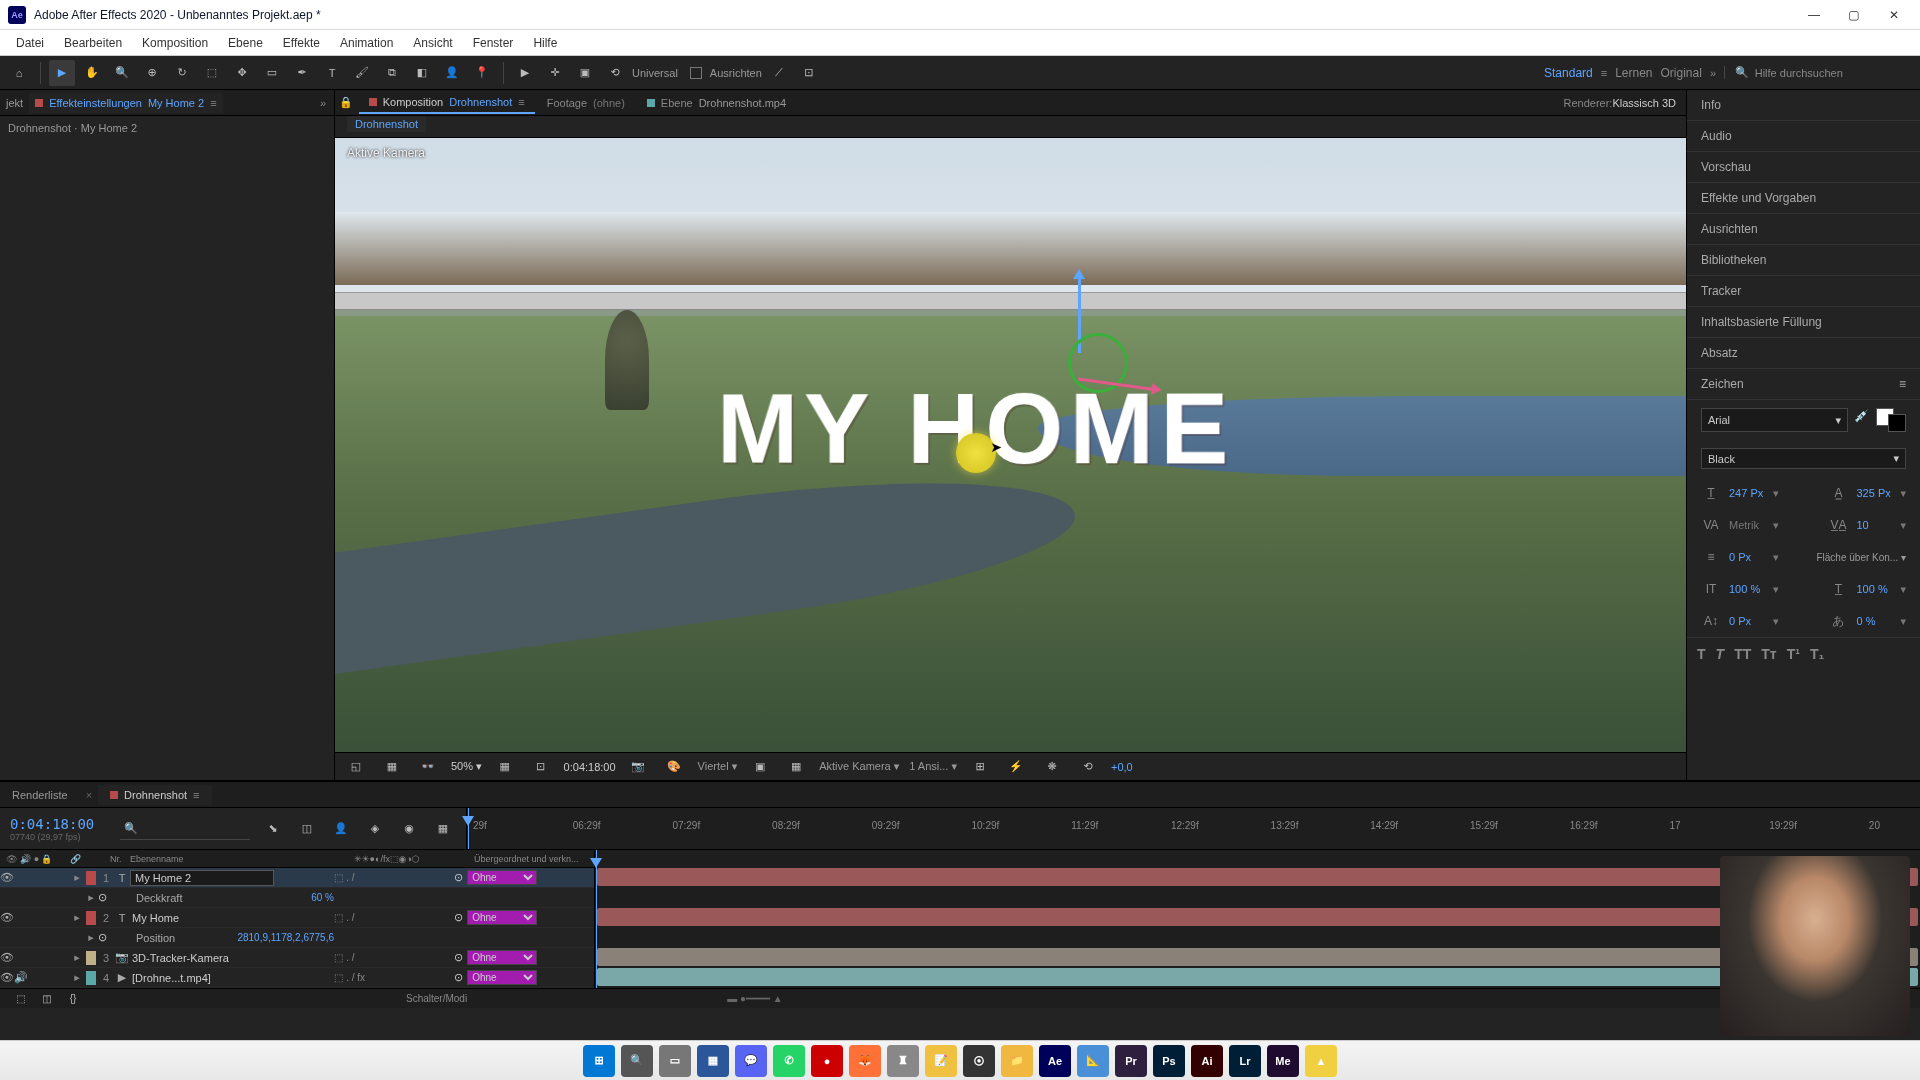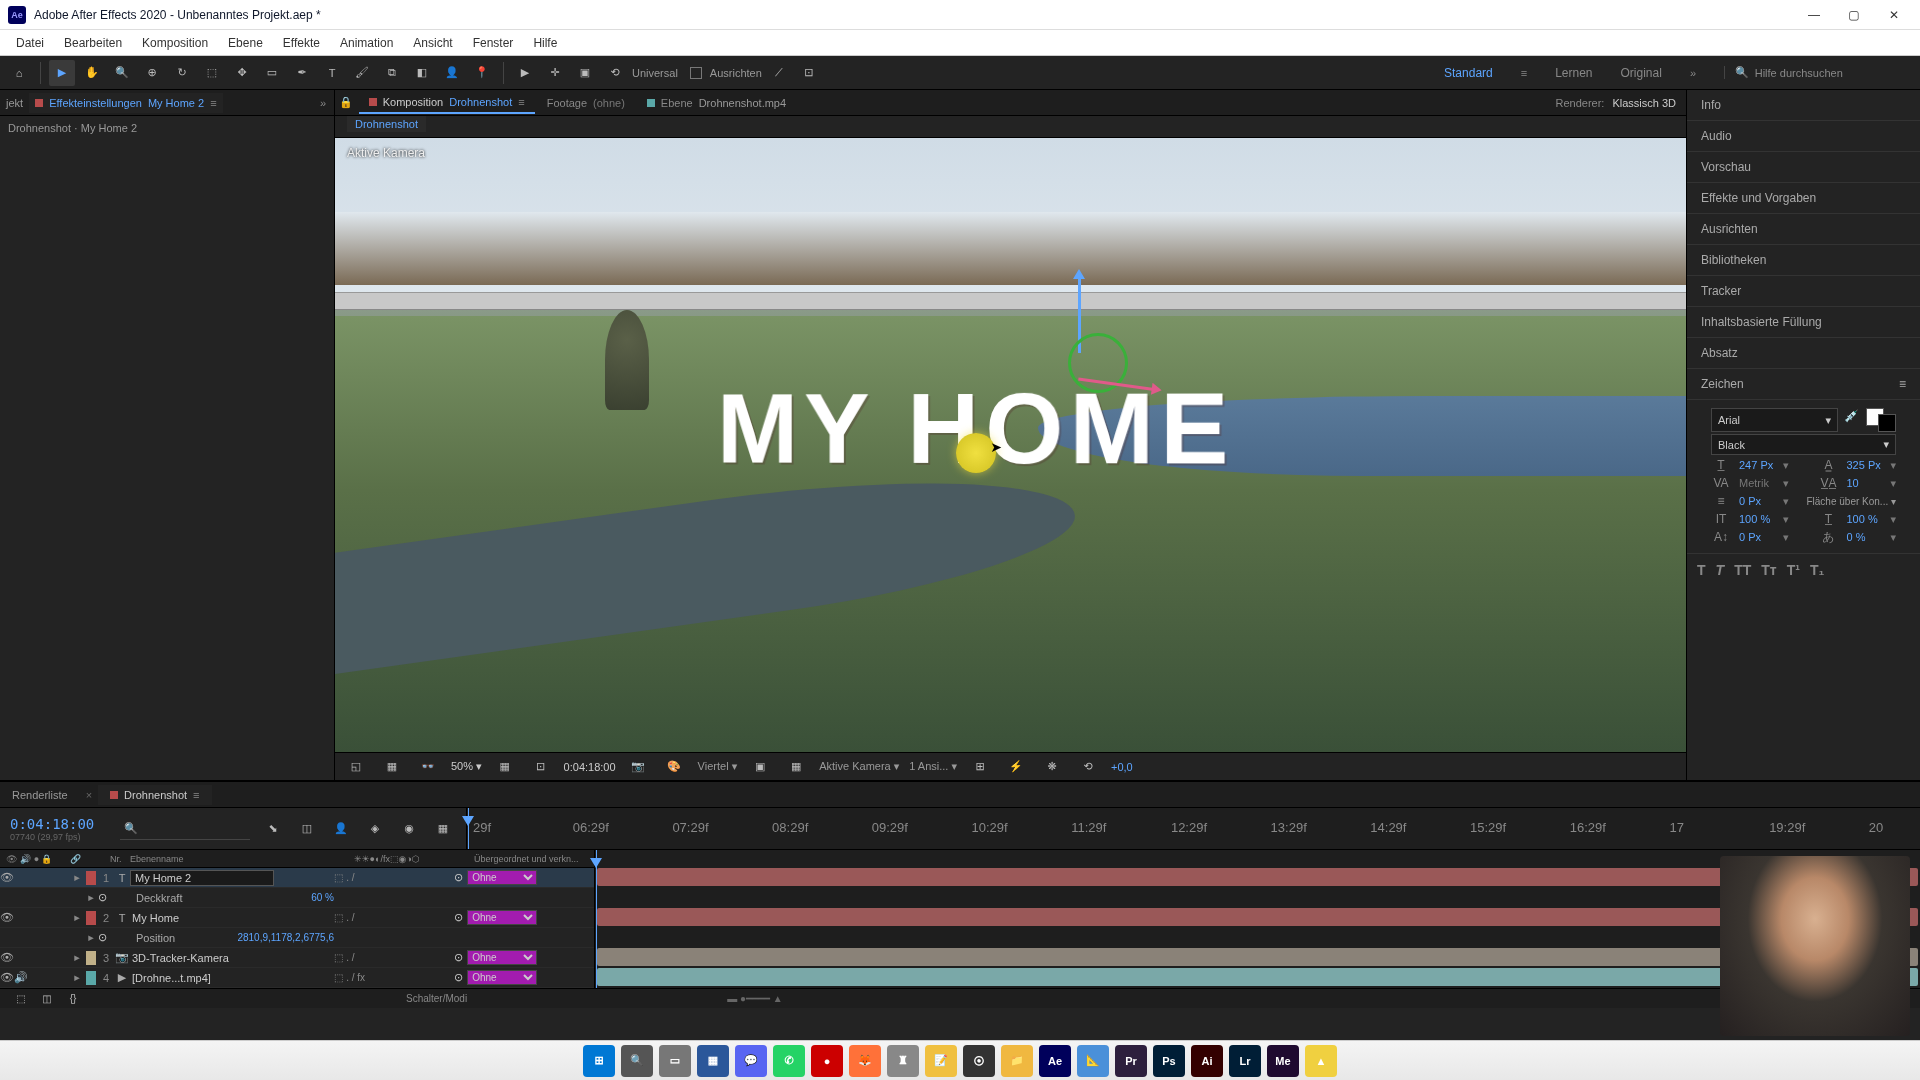--- a/index.html
+++ b/index.html
@@ -9,37 +9,37 @@
 .titlebar .title{flex:1;font-size:12px;color:#0f172a}
 .winbtns{display:flex;gap:4px}
 .winbtn{width:36px;height:24px;display:flex;align-items:center;justify-content:center;color:#333;font-size:12px}
 .menubar{height:26px;background:#fff;color:#333;display:flex;align-items:center;padding:0 6px;border-bottom:1px solid #ccc}
 .menubar span{padding:4px 10px;font-size:12px}
 .toolbar{height:34px;background:#232323;border-bottom:1px solid #000;display:flex;align-items:center;padding:0 6px;gap:4px}
 .tbtn{width:26px;height:26px;display:flex;align-items:center;justify-content:center;color:#bbb;border-radius:2px}
 .tbtn.active{background:#3a3a3a;color:#5da5ff}
 .tsep{width:1px;height:22px;background:#444;margin:0 4px}
 .checkbox{width:12px;height:12px;border:1px solid #777;margin-right:4px}
-.workspaces{margin-left:auto;display:flex;align-items:center;gap:28px;padding-right:10px}
+.workspaces{margin-left:auto;display:flex;align-items:center;gap:8px;padding-right:10px}
 .ws{color:#888;font-size:12px}
 .ws.active{color:#5da5ff}
 .search{display:flex;align-items:center;gap:6px;color:#888;width:180px;border-left:1px solid #444;padding-left:10px}
 .main{display:flex;height:calc(100% - 30px - 26px - 34px - 260px - 40px)}
 .leftpanel{width:335px;background:#232323;border-right:1px solid #000;display:flex;flex-direction:column}
 .ptabs{height:26px;background:#1e1e1e;display:flex;align-items:center;border-bottom:1px solid #000}
 .ptab{padding:4px 6px;font-size:11px;color:#999;display:flex;align-items:center;gap:6px}
 .ptab.active{background:#232323;color:#5da5ff}
 .reddot{width:8px;height:8px;background:#b74b4b;display:inline-block}
 .breadcrumb{padding:6px 8px;color:#999;font-size:11px}
 .centerpanel{flex:1;background:#232323;display:flex;flex-direction:column;position:relative}
 .ctabs{height:26px;background:#1e1e1e;display:flex;align-items:center;border-bottom:1px solid #000;gap:2px}
 .ctab{padding:4px 10px;color:#888;display:flex;align-items:center;gap:6px}
 .ctab.active{color:#ccc;border-bottom:2px solid #5da5ff}
 .ctab .cname{color:#5da5ff}
-.renderer{margin-left:auto;padding:0 10px;color:#888;display:flex;gap:8px}
+.renderer{margin-left:auto;padding:0 10px;color:#888;display:flex;}
 .subnav{height:22px;padding:2px 12px;border-bottom:1px solid #000}
 .subnav span{color:#5da5ff;background:#2a2a2a;padding:2px 8px;font-size:11px}
 .viewport{flex:1;position:relative;background:#1a1a1a;display:flex;align-items:center;justify-content:center;overflow:hidden}
 .vimg{width:100%;height:100%;position:relative;background:linear-gradient(180deg,#c8d8e8 0%,#d8e4ec 15%,#8a9a88 28%,#6b8862 50%,#3a5040 75%,#2a3830 100%)}
 .sky{position:absolute;top:0;left:0;right:0;height:28%;background:linear-gradient(180deg,#d0dce6,#e0e8ee)}
 .treeline{position:absolute;top:12%;left:0;right:0;height:12%;background:linear-gradient(180deg,#e0e8ee 0%,#7a6a55 100%)}
 .bridge{position:absolute;top:25%;left:0;right:0;height:18px;background:#c8c8c8;border-top:1px solid #999;border-bottom:1px solid #888}
 .water{position:absolute;top:42%;right:0;width:48%;height:80px;background:linear-gradient(180deg,#5a7a9a,#4a6888);border-radius:60% 0 0 50%/40% 0 0 60%}
 .field{position:absolute;top:29%;left:0;right:0;bottom:0;background:linear-gradient(180deg,#7a9365 0%,#5a7048 40%,#3a5038 100%)}
 .river{position:absolute;top:60%;left:-5%;width:60%;height:120px;background:#4a5a60;border-radius:0 50% 40% 0/0 60% 50% 0;transform:rotate(-8deg)}
@@ -53,21 +53,21 @@
 .gcircle{position:absolute;width:60px;height:60px;border:3px solid #3ab03a;border-radius:50%;top:-20px;left:-10px}
 .gred{position:absolute;width:80px;height:3px;background:#e05a8a;top:30px;left:0;transform:rotate(8deg)}
 .gred::after{content:"";position:absolute;right:-10px;top:-5px;border:6px solid transparent;border-left:10px solid #e05a8a}
 .highlight{position:absolute;width:40px;height:40px;background:radial-gradient(circle,#f0e040,#d0c020);border-radius:50%;top:48%;left:46%;box-shadow:0 0 10px rgba(240,224,64,0.6)}
 .cursor{position:absolute;top:49%;left:48.5%;font-size:14px;color:#000}
 .vtoolbar{height:28px;background:#232323;border-top:1px solid #000;display:flex;align-items:center;padding:0 8px;gap:10px;color:#999;font-size:11px}
 .vtoolbar .zoom{color:#ccc}
 .rightpanel{width:234px;background:#232323;border-left:1px solid #000;display:flex;flex-direction:column}
 .rpanel{padding:8px 14px;border-bottom:1px solid #333;color:#aaa;font-size:12px}
 .rpanel.header{display:flex;justify-content:space-between;align-items:center}
-.char-section{padding:8px 24px;display:flex;flex-direction:column;gap:2px}
+.char-section{padding:8px 14px;display:flex;flex-direction:column;gap:16px}
 .dropdown{background:#1a1a1a;border:1px solid #444;padding:3px 6px;color:#ccc;display:flex;justify-content:space-between;align-items:center;font-size:11px}
 .crow{display:flex;gap:8px;align-items:center}
 .cicon{width:20px;height:16px;display:flex;align-items:center;justify-content:center;color:#888;font-size:12px}
 .cval{color:#5da5ff;font-size:11px;min-width:36px}
 .colorbox{display:flex;gap:2px}
 .cbox{width:18px;height:18px;border:1px solid #555}
 .cbox.white{background:#fff}
 .cbox.black{background:#000}
 .ttools{display:flex;gap:10px;padding:8px 10px;border-top:1px solid #333}
 .ttool{color:#888;font-size:14px;font-weight:bold}
@@ -75,21 +75,21 @@
 .tltabs{height:26px;background:#1e1e1e;display:flex;align-items:center;border-bottom:1px solid #000}
 .tltab{padding:4px 12px;color:#999;display:flex;align-items:center;gap:6px}
 .tltab.active{background:#232323;color:#ccc}
 .tlheader{height:42px;display:flex;align-items:center;border-bottom:1px solid #000}
 .tltime{width:120px;padding:0 10px}
 .tltime .tc{color:#5da5ff;font-size:14px;font-family:monospace}
 .tltime .fps{color:#666;font-size:9px}
 .tlsearch{width:130px;padding:4px;border-bottom:1px solid #444;color:#666}
 .tltools{display:flex;gap:8px;margin-left:auto;padding:0 10px}
 .tlruler{flex:1;height:100%;position:relative;background:#1e1e1e;border-left:1px solid #000}
-.tlruler .tick{position:absolute;top:12px;font-size:13px;color:#888}
+.tlruler .tick{position:absolute;top:12px;font-size:10px;color:#888}
 .playhead{position:absolute;top:0;bottom:0;width:1px;background:#5da5ff;z-index:5}
 .playhead::before{content:"";position:absolute;top:8px;left:-6px;width:12px;height:10px;background:#5da5ff;clip-path:polygon(0 0,100% 0,50% 100%)}
 .tllayers{flex:1;display:flex;overflow:hidden}
 .layerlist{width:595px;border-right:1px solid #000}
 .lhdr{height:18px;background:#1e1e1e;display:flex;align-items:center;font-size:9px;color:#888;border-bottom:1px solid #000}
 .lhdr .c1{width:70px;padding-left:6px}
 .lhdr .c2{width:40px}
 .lhdr .c3{flex:1}
 .lhdr .c4{width:120px}
 .lhdr .c5{width:120px}

